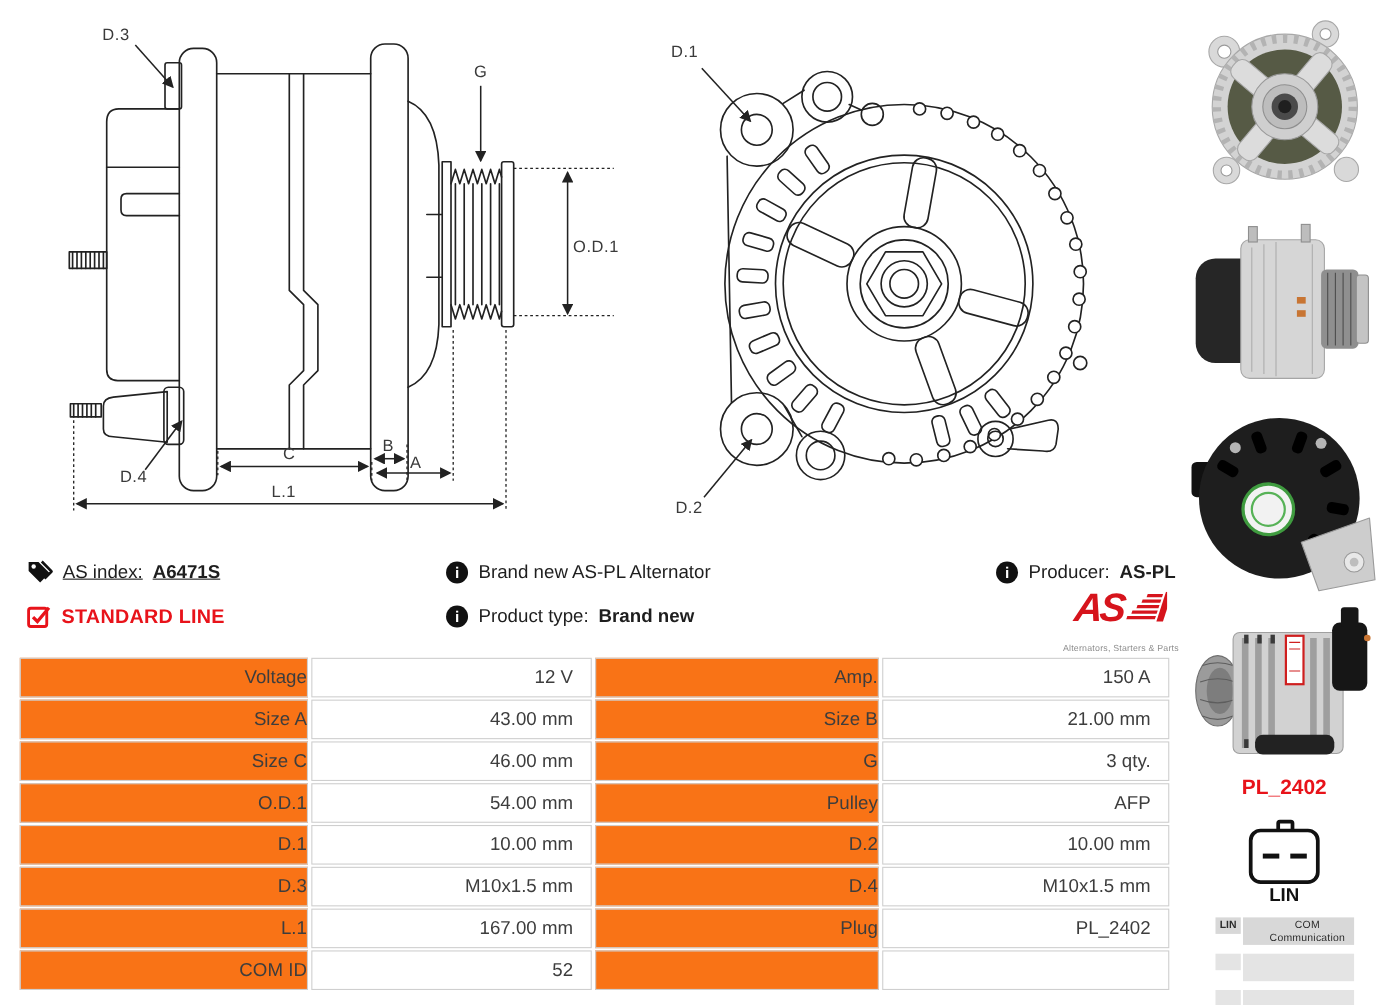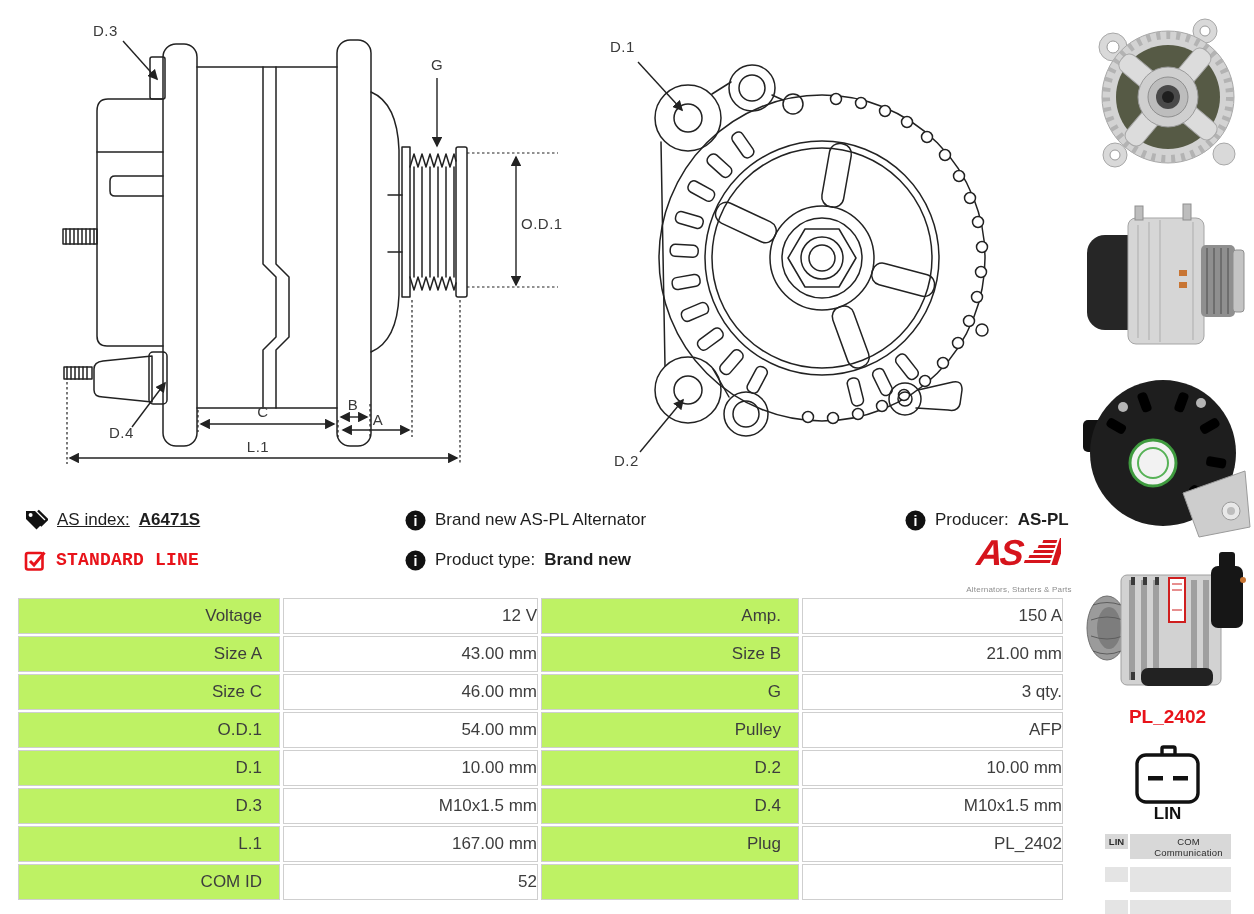--- a/index.html
+++ b/index.html
@@ -9,36 +9,36 @@
   svg text{font-family:"Liberation Sans", sans-serif;}
 
   
   .draw line,.draw path,.draw rect,.draw circle,.draw polyline,.draw polygon{vector-effect:non-scaling-stroke;}
   .dim-label{font-size:15px;fill:#3a3a3a;letter-spacing:.5px;}
 
   
   .info-item{position:absolute;height:26px;display:flex;align-items:center;gap:9px;
              font-size:17px;color:#1e1e1e;white-space:nowrap;}
   .info-item b{font-weight:bold;}
-  .red-bold{color:#e8131a;font-weight:bold;font-size:18px;letter-spacing:.2px;font-family:Liberation Mono, monospace;}
+  .red-bold{color:#e8131a;font-weight:bold;font-size:18px;letter-spacing:.2px;}
 
   
   .as-logo{position:absolute;left:961px;top:534px;width:116px;text-align:center;}
   .as-logo .mark{display:flex;align-items:flex-end;justify-content:center;gap:2px;height:34px;}
   .as-logo .as-txt{font-style:italic;font-weight:bold;font-size:36px;line-height:30px;
                    color:#d6141c;letter-spacing:-3px;transform:skewX(-6deg);}
   .as-logo .tagline{font-size:8px;color:#8d8d8d;margin-top:17px;letter-spacing:.2px;}
 
   
   .spec{position:absolute;left:18px;top:598px;display:grid;
         grid-template-columns:262px 255px 258px 261px;grid-auto-rows:36px;gap:2px 3px;}
   .spec .cell{border:1px solid #cfcfcf;display:flex;align-items:center;justify-content:flex-end;
               font-size:17px;color:#3d3d3d;box-sizing:border-box;}
-  .spec .lab{background:#bef264;padding-right:17px;}
-  .spec .val{background:#ffffff;}
+  .spec .lab{background:#f97316;padding-right:0;}
+  .spec .val{background:#ffffff;padding-right:16px;}
 
   
   .plug-code{position:absolute;left:1100px;top:706px;width:135px;text-align:center;
              font-size:19px;font-weight:bold;color:#e8131a;}
   .plug-type{position:absolute;left:1100px;top:804px;width:135px;text-align:center;
              font-size:17px;font-weight:bold;color:#111;}
   .comm-table{position:absolute;left:1105px;top:834px;width:126px;font-size:9.5px;color:#2c2c2c;}
   .comm-row{display:flex;gap:2px;margin-bottom:8px;}
   .comm-c1{width:26px;height:15px;background:#d8d8d8;display:flex;align-items:center;justify-content:center;font-weight:bold;}
   .comm-c2{width:96px;height:25px;background:#d8d8d8;display:flex;align-items:center;padding-left:16px;letter-spacing:.2px;text-align:center;}

